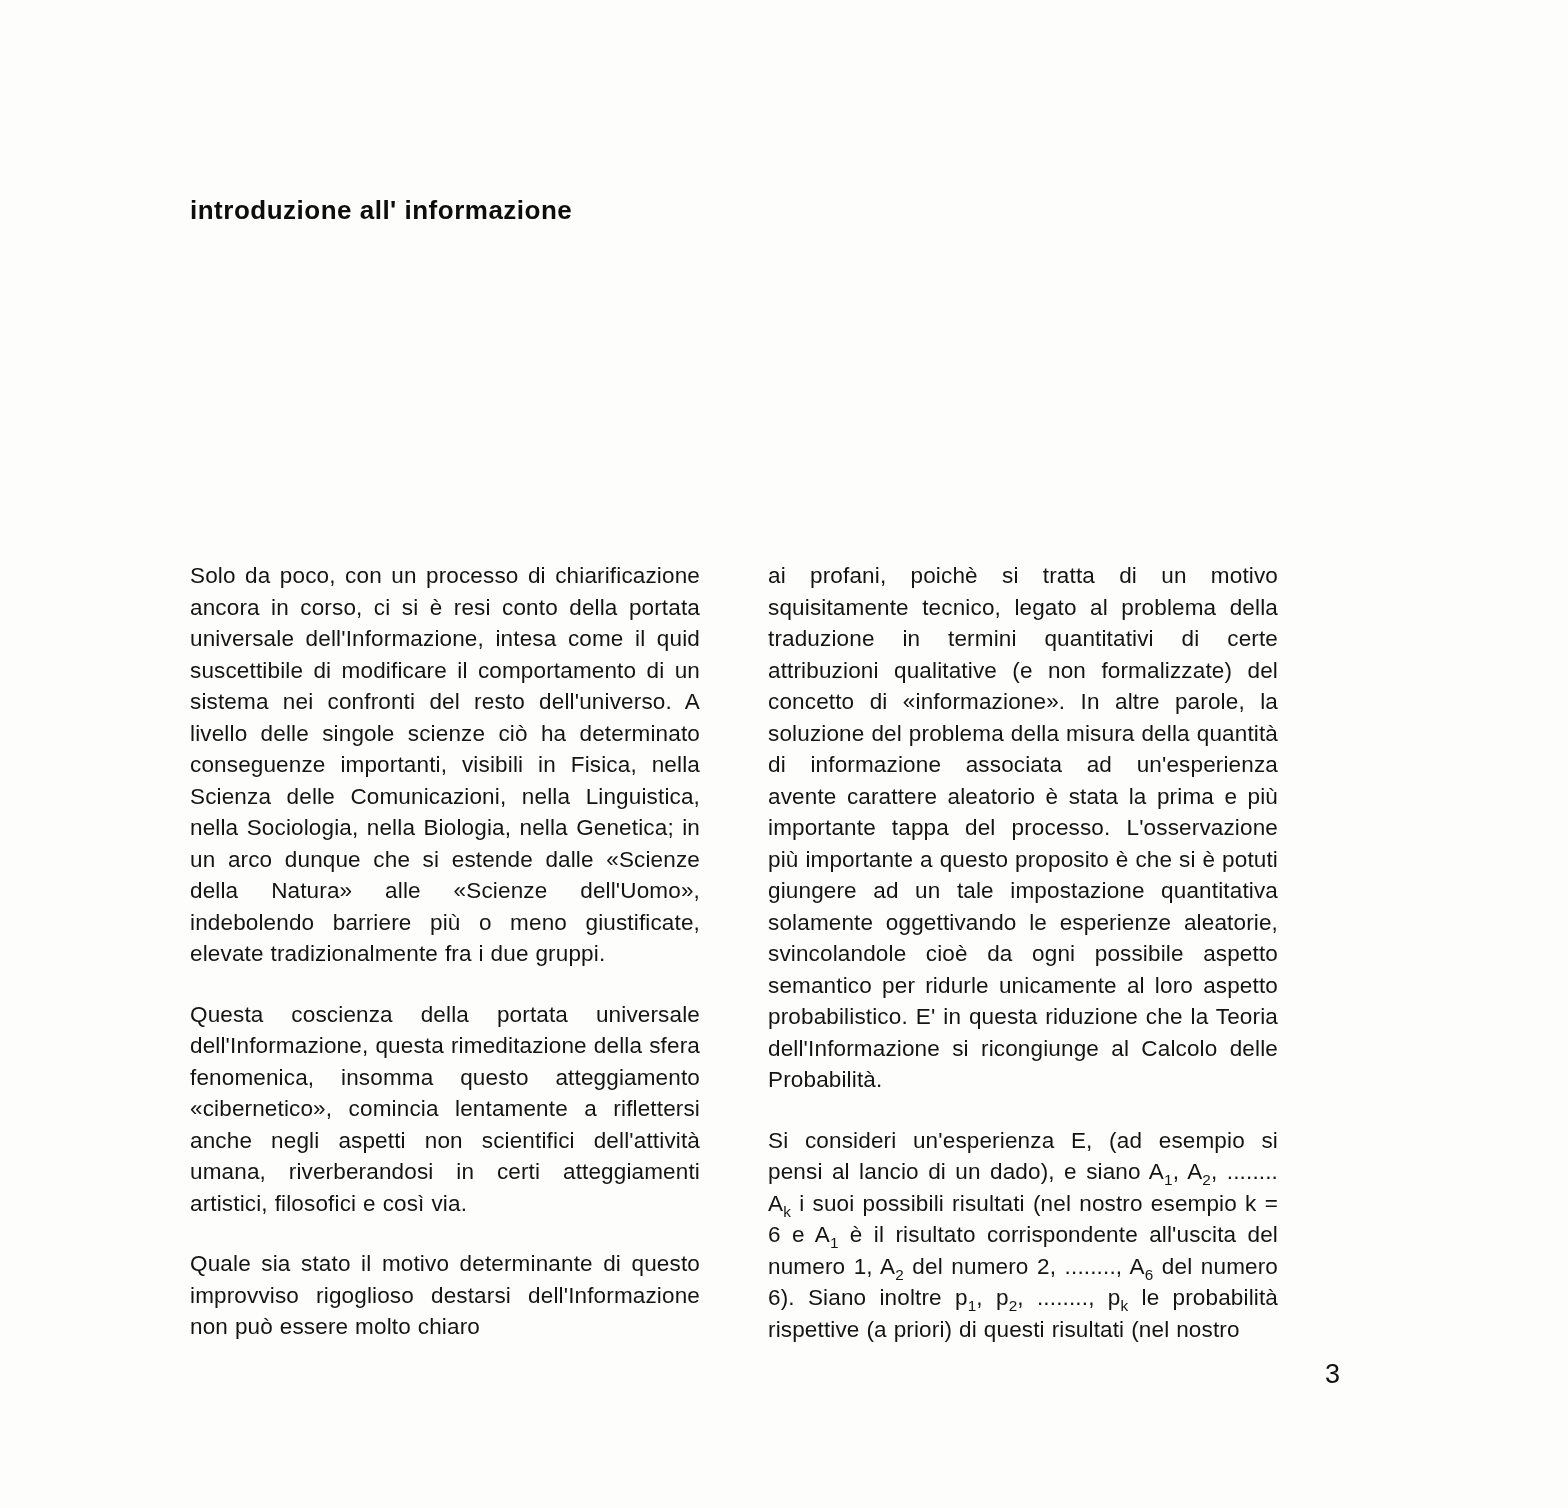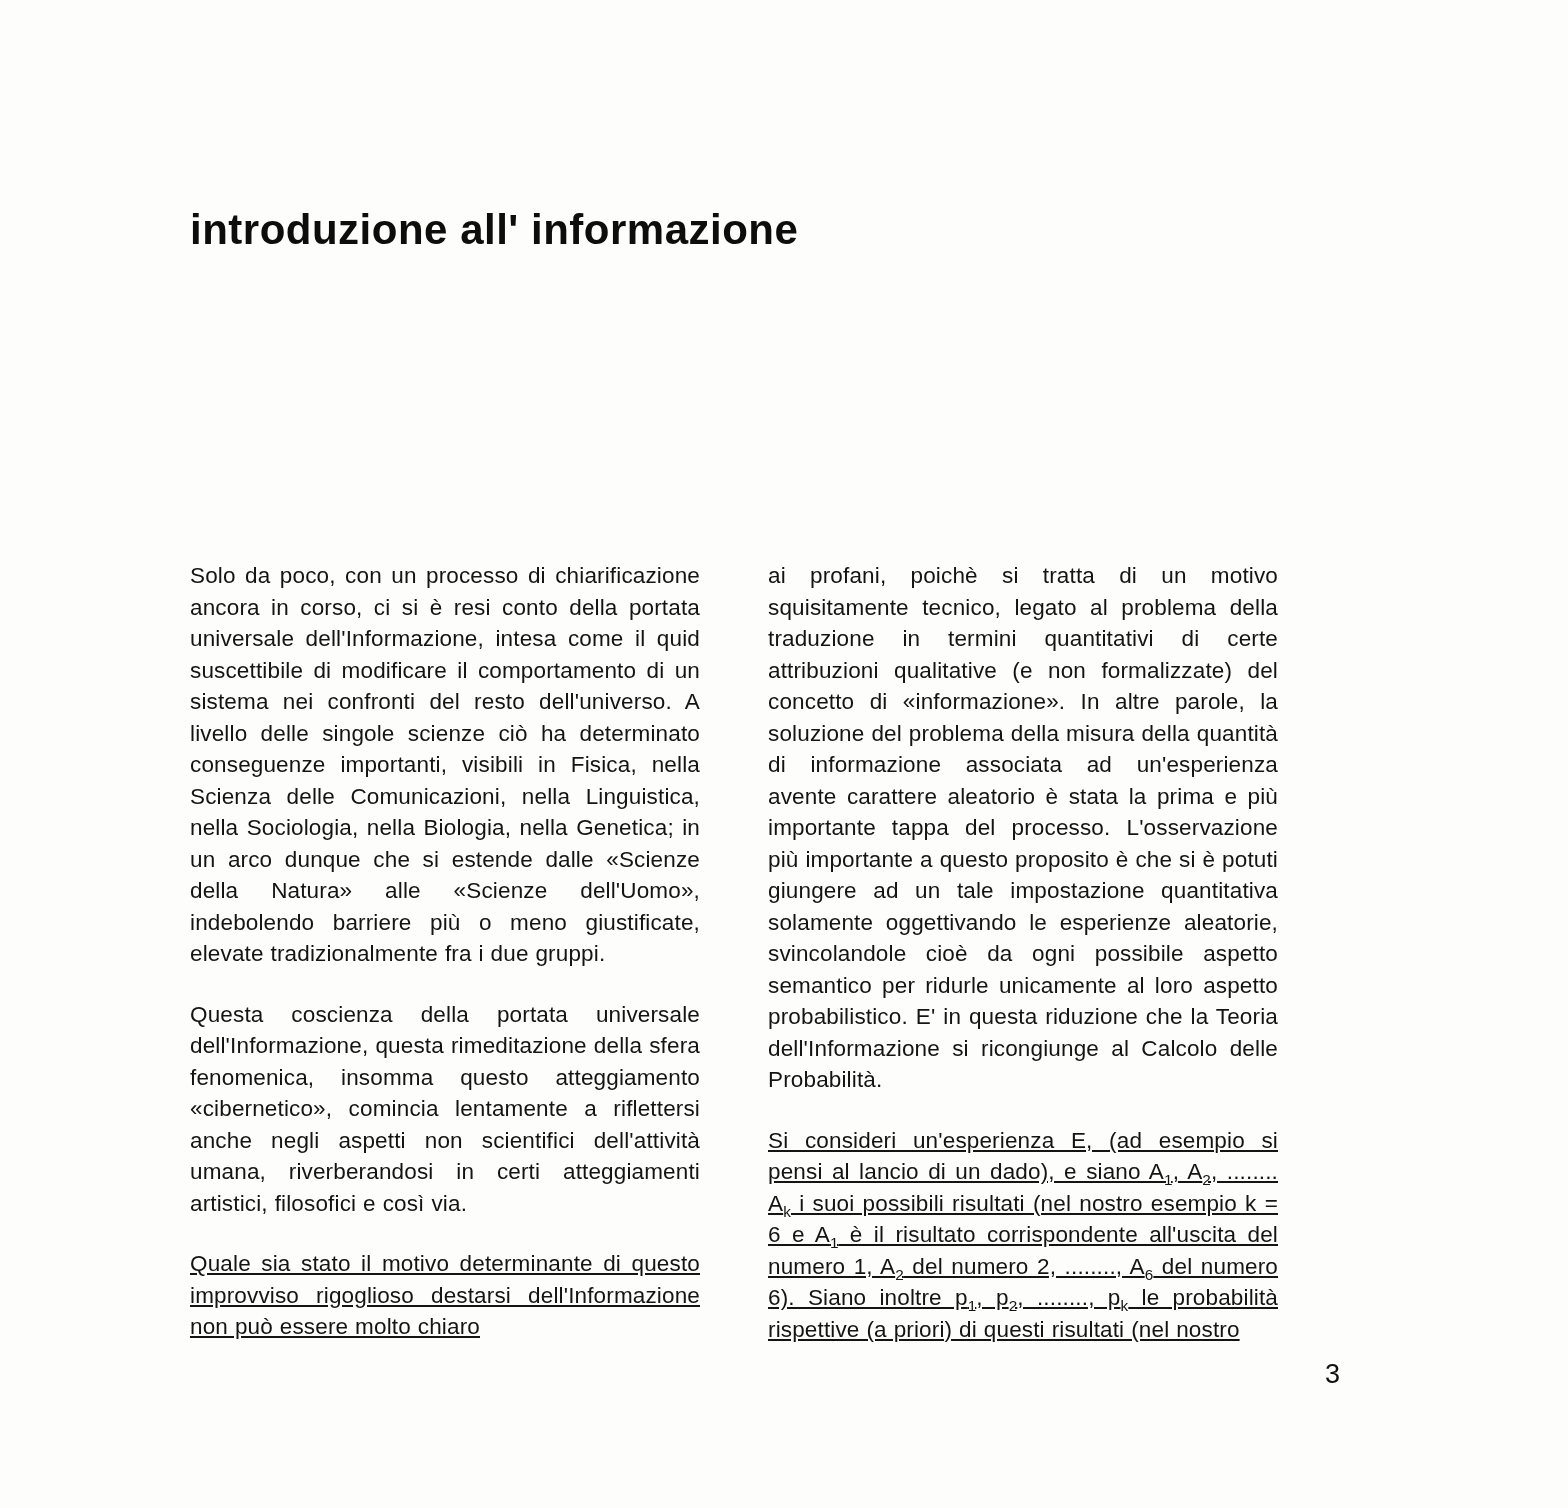--- a/index.html
+++ b/index.html
@@ -17,21 +17,21 @@
   }
   .page {
     position: absolute;
     inset: 0;
     background: #fdfdfb;
   }
   .page-title {
     position: absolute;
     left: 190px;
     top: 178px;
-    font-size: 42px;
+    font-size: 26px;
     font-weight: bold;
     letter-spacing: 0.5px;
     color: #0d0d0d;
     white-space: nowrap;
   }
   .columns {
     position: absolute;
     left: 190px;
     top: 560px;
     width: 1140px;
@@ -46,21 +46,20 @@
     line-height: 31.5px;
     text-align: justify;
     text-justify: inter-word;
     margin: 0 0 29px 0;
     color: #141414;
     letter-spacing: 0.15px;
     word-spacing: 0.5px;
   }
   .para:last-child {
     margin-bottom: 0;
-    text-decoration: underline;
   }
   .para sub {
     font-size: 0.68em;
     vertical-align: sub;
     line-height: 0;
   }
   .page-number {
     position: absolute;
     right: 228px;
     bottom: 118px;

